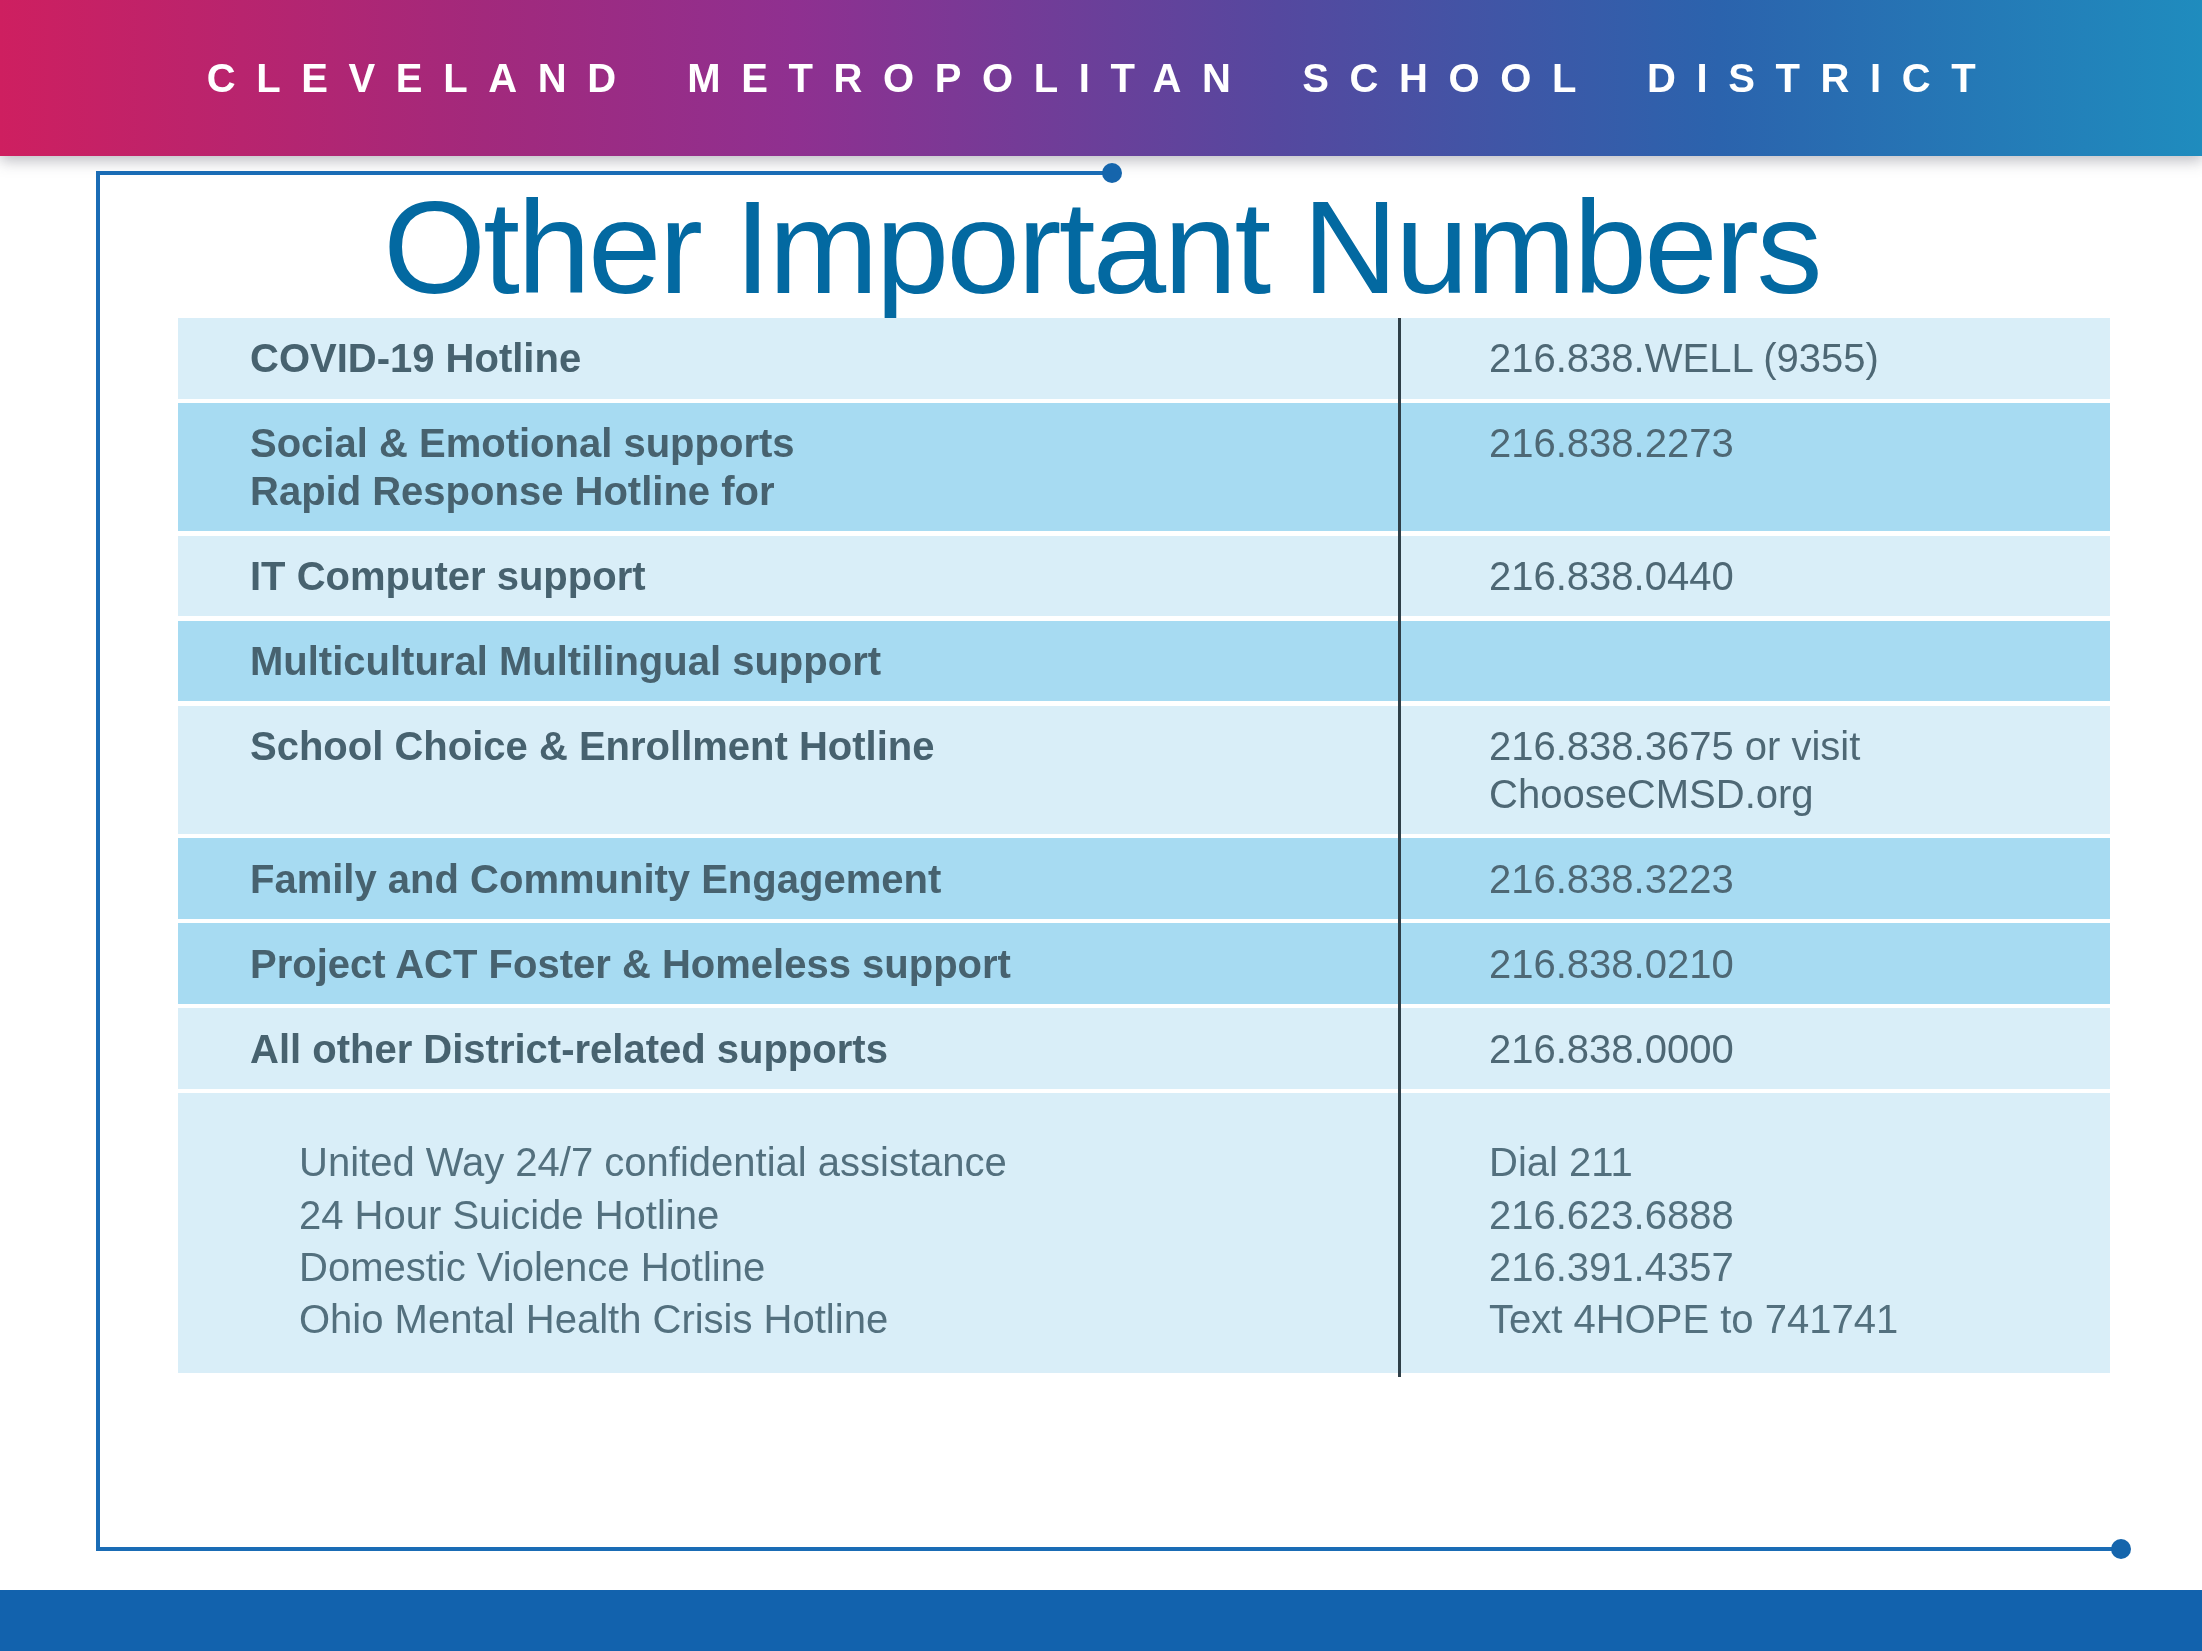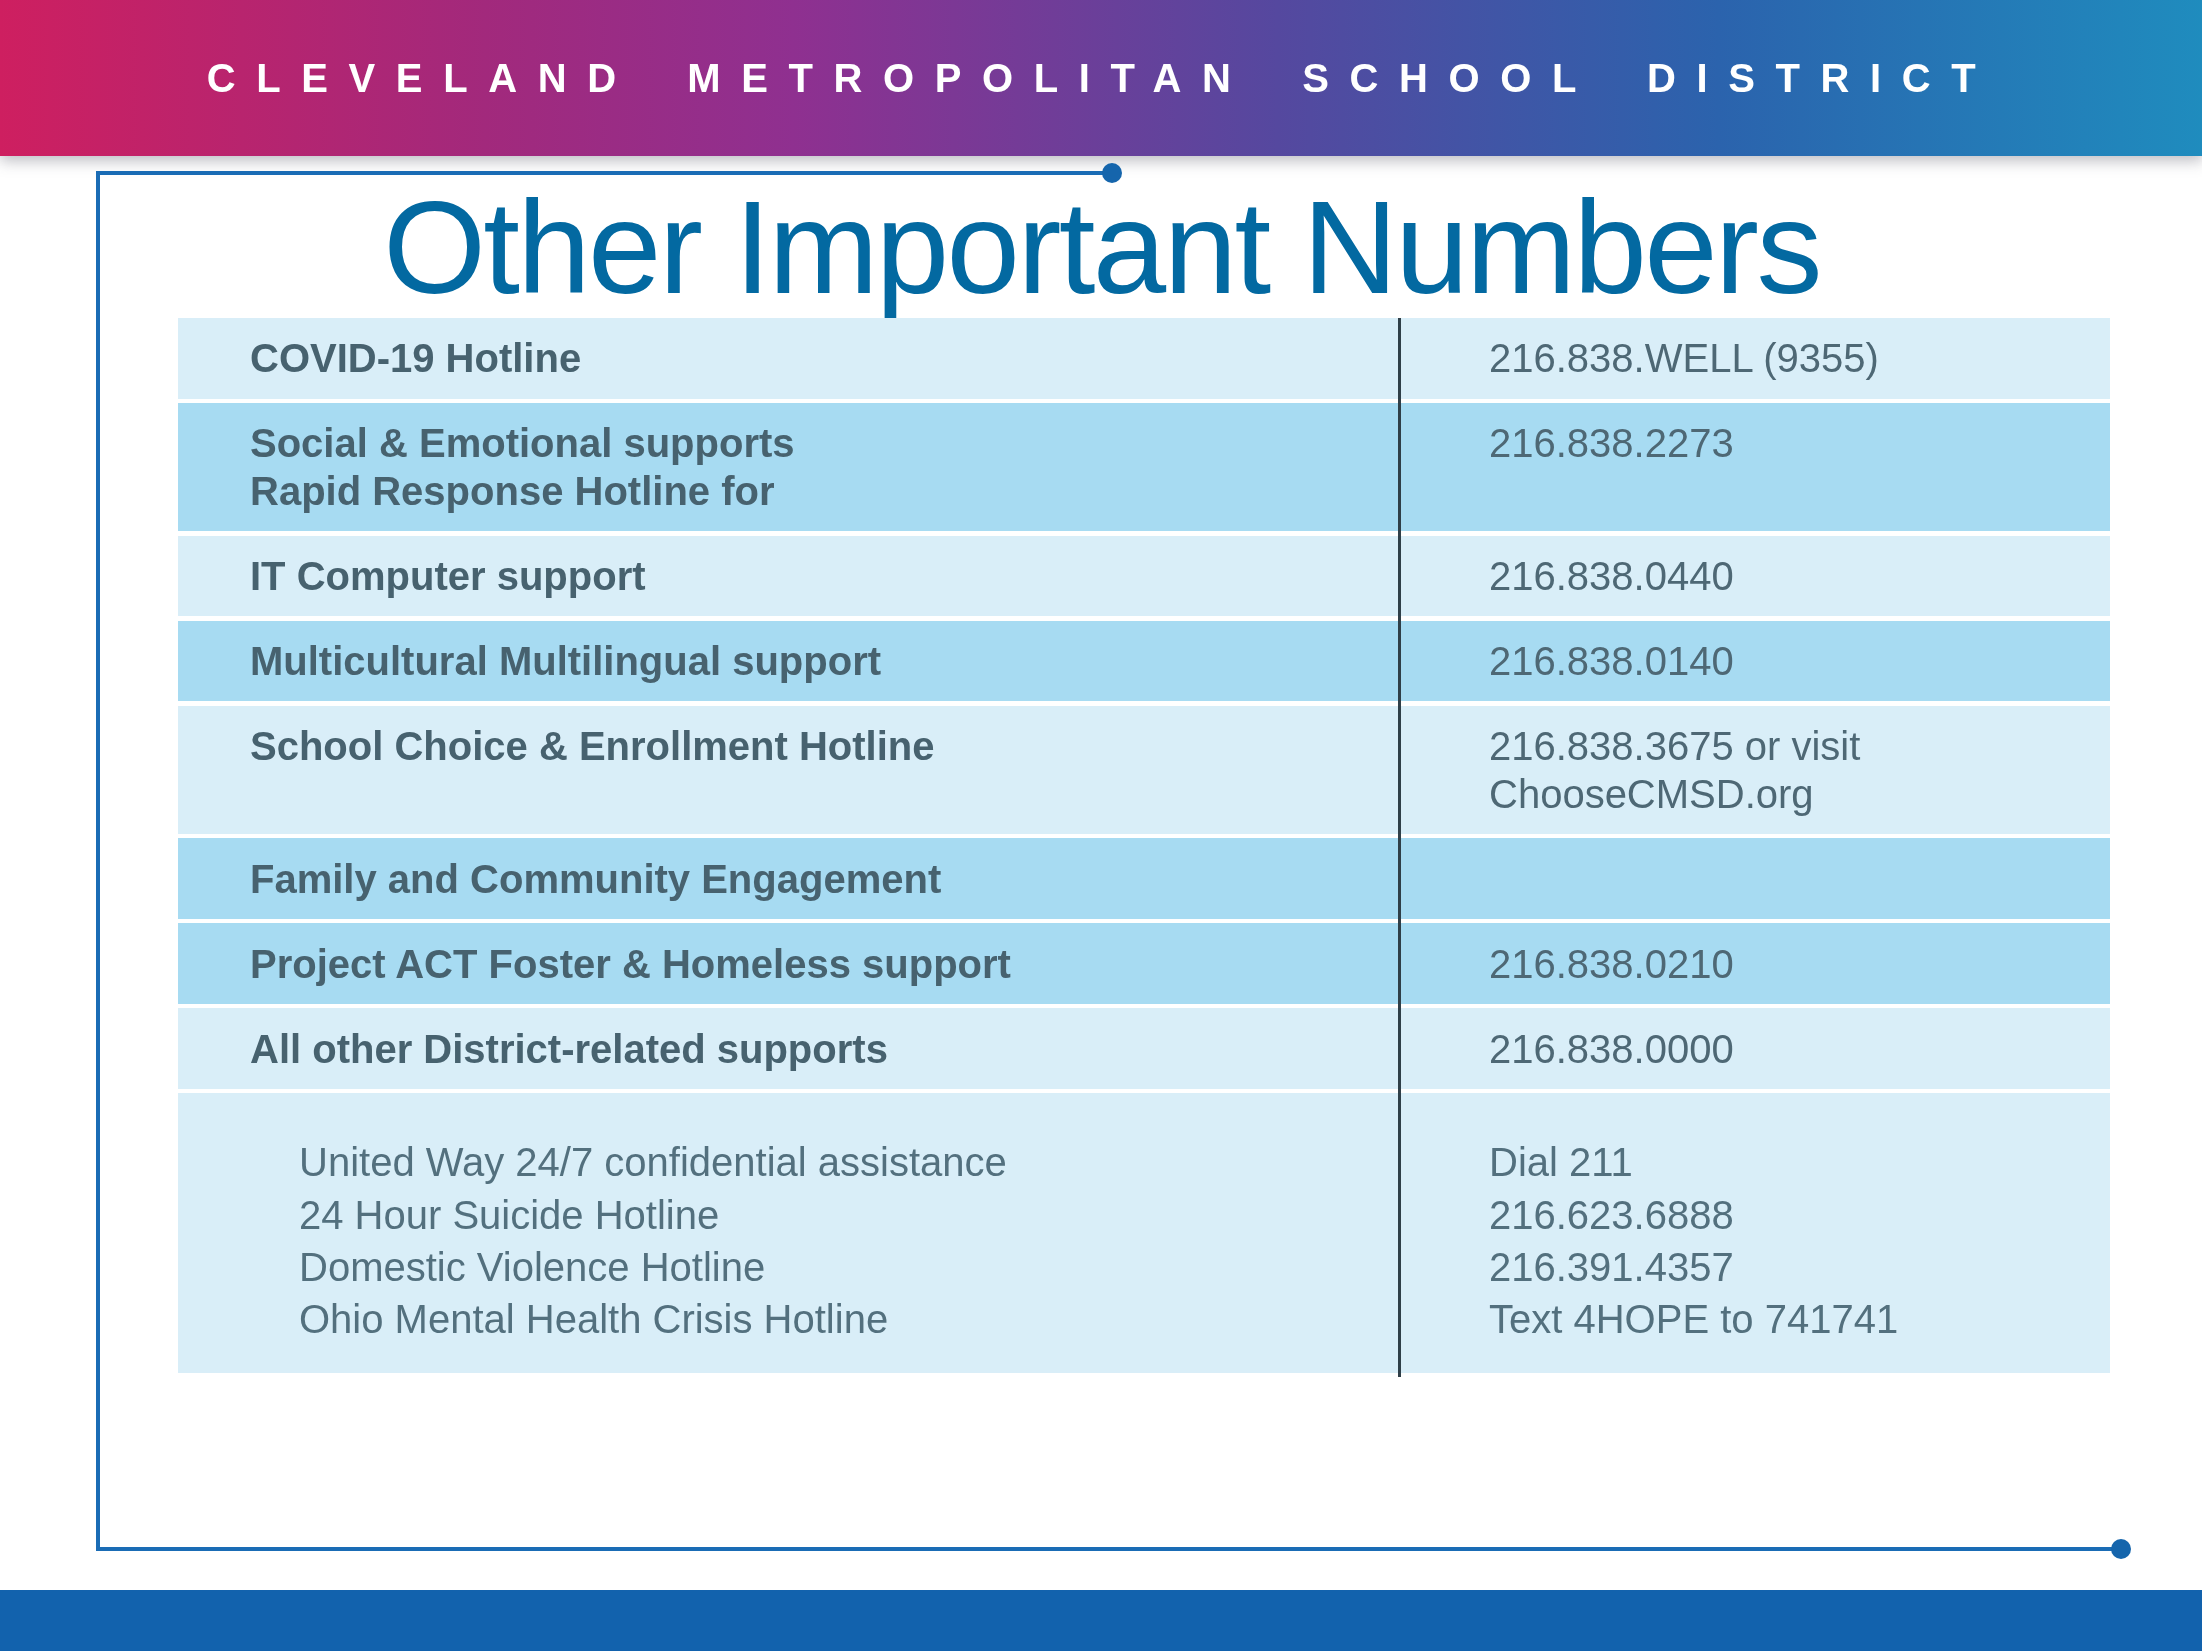--- a/index.html
+++ b/index.html
@@ -115,38 +115,38 @@
     </div>
     <div class="cell-value">
       <span class="line">216.838.0440</span>
     </div>
   </div>
 
   <div class="row dark">
     <div class="cell-label">
       <span class="line">Multicultural Multilingual support</span>
     </div>
-    <div class="cell-value">
-      <span class="line">216.838.0140</span>
-    </div>
   </div>
 
   <div class="row light">
     <div class="cell-label">
       <span class="line">School Choice &amp; Enrollment Hotline</span>
     </div>
     <div class="cell-value">
       <span class="line">216.838.3675 or visit</span>
       <span class="line">ChooseCMSD.org</span>
     </div>
   </div>
 
   <div class="row dark">
     <div class="cell-label">
       <span class="line">Family and Community Engagement</span>
+    </div>
+    <div class="cell-value">
+      <span class="line">216.838.3223</span>
     </div>
   </div>
 
 
   <div class="row dark">
     <div class="cell-label">
       <span class="line">Project ACT Foster &amp; Homeless support</span>
     </div>
     <div class="cell-value">
       <span class="line">216.838.0210</span>

